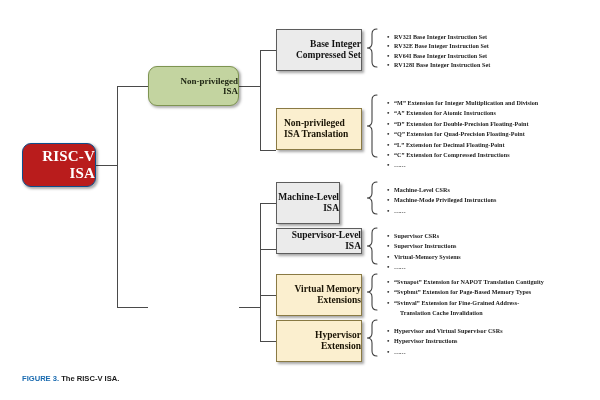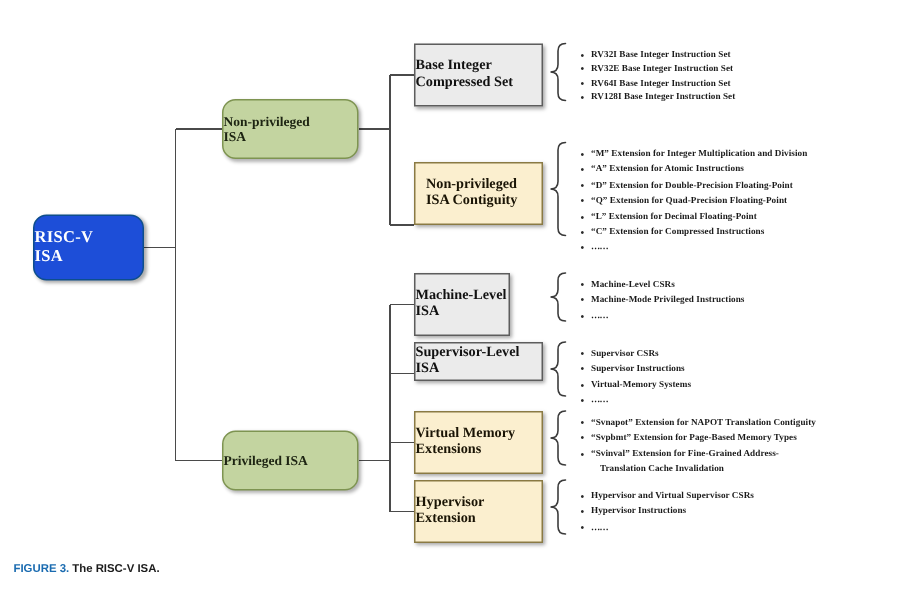--- a/index.html
+++ b/index.html
@@ -21,35 +21,35 @@
     width: 600px; height: 400px;
     pointer-events: none;
   }
 
   
   .node {
     position: absolute;
     box-sizing: border-box;
     display: flex;
     flex-direction: column;
-    align-items: flex-start;
+    align-items: flex-end;
     justify-content: center;
     text-align: center;
     font-weight: bold;
     line-height: 1.15;
     z-index: 3;
   }
   .node .ln { display: block; white-space: nowrap; }
 
   .node-root {
-    background: #1d4ed8;
+    background: #b91c1c;
     border: 1px solid #0d4e8c;
     border-radius: 9px;
     color: #ffffff;
-    font-size: 11px;
+    font-size: 15px;
     letter-spacing: .2px;
     box-shadow: 1.5px 1.5px 2.5px rgba(0,0,0,.33);
   }
   .node-green {
     background: #c3d4a0;
     border: 1px solid #7e9451;
     border-radius: 9px;
     color: #1d2412;
     font-size: 9px;
     box-shadow: 1.5px 1.5px 2.5px rgba(0,0,0,.3);
@@ -97,21 +97,21 @@
   }
   .bullets .txt {
     flex: 0 1 auto;
     letter-spacing: .05px;
   }
   .bullets .ell { letter-spacing: -0.4px; }
 
   
   .caption {
     position: absolute;
-    left: 9px;
+    left: 22px;
     top: 374px;
     font-family: "Liberation Sans", "DejaVu Sans", sans-serif;
     font-size: 7.6px;
     font-weight: bold;
     color: #1b1b1b;
     white-space: nowrap;
   }
   .caption .fignum { color: #1a6bb0; }
   .caption .captxt { color: #1b1b1b; padding-left: 2px; }
 </style>
@@ -154,32 +154,29 @@
   <div class="node node-root" style="left:22px; top:143px; width:74px; height:44px;">
     <span class="ln">RISC-V</span>
     <span class="ln">ISA</span>
   </div>
 
   <div class="node node-green" style="left:148px; top:66px; width:91px; height:40px;">
     <span class="ln">Non-privileged</span>
     <span class="ln">ISA</span>
   </div>
 
-  <div class="node node-green" style="left:148px; top:287px; width:91px; height:40px;">
-    <span class="ln">Privileged ISA</span>
-  </div>
 
   <div class="node node-gray" style="left:276px; top:29px; width:86px; height:42px;">
     <span class="ln">Base Integer</span>
     <span class="ln">Compressed Set</span>
   </div>
 
   <div class="node node-cream alignleft" style="left:276px; top:108px; width:86px; height:42px;">
     <span class="ln">Non-privileged</span>
-    <span class="ln">ISA Contiguity</span>
+    <span class="ln">ISA Translation</span>
   </div>
 
   <div class="node node-gray" style="left:276px; top:182px; width:64px; height:42px;">
     <span class="ln">Machine-Level</span>
     <span class="ln">ISA</span>
   </div>
 
   <div class="node node-gray" style="left:276px; top:228px; width:86px; height:26px;">
     <span class="ln">Supervisor-Level</span>
     <span class="ln">ISA</span>

